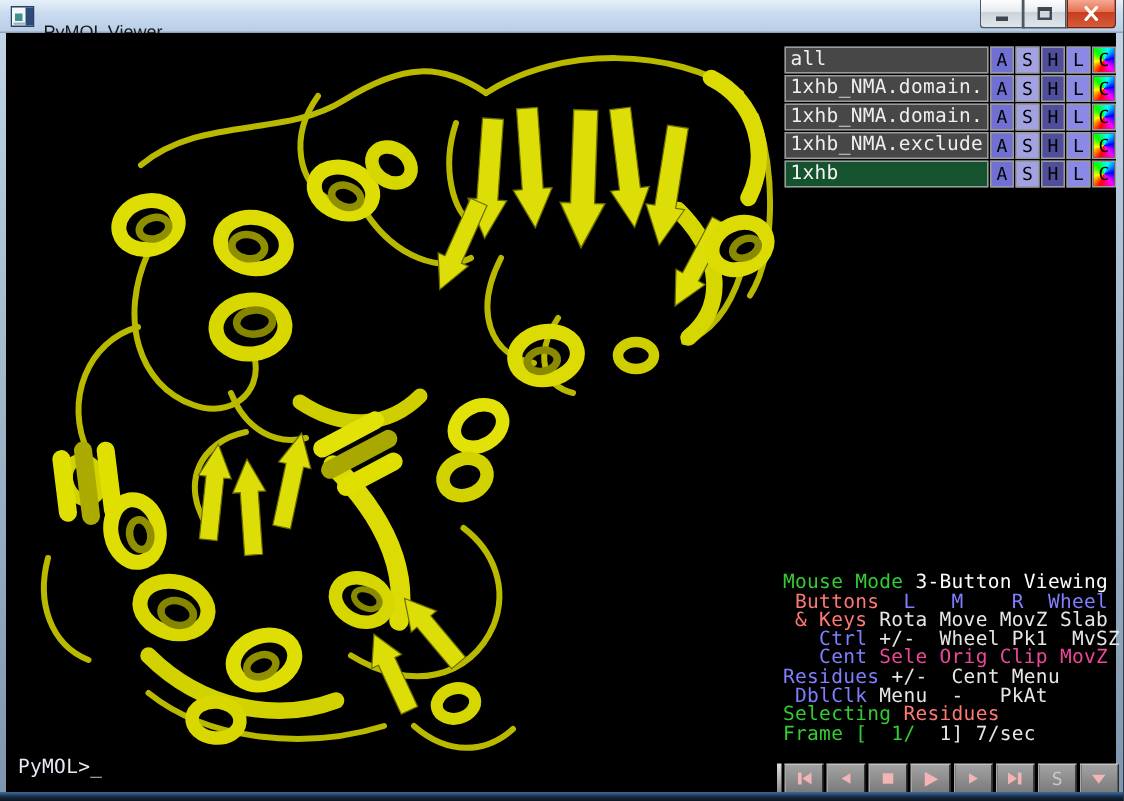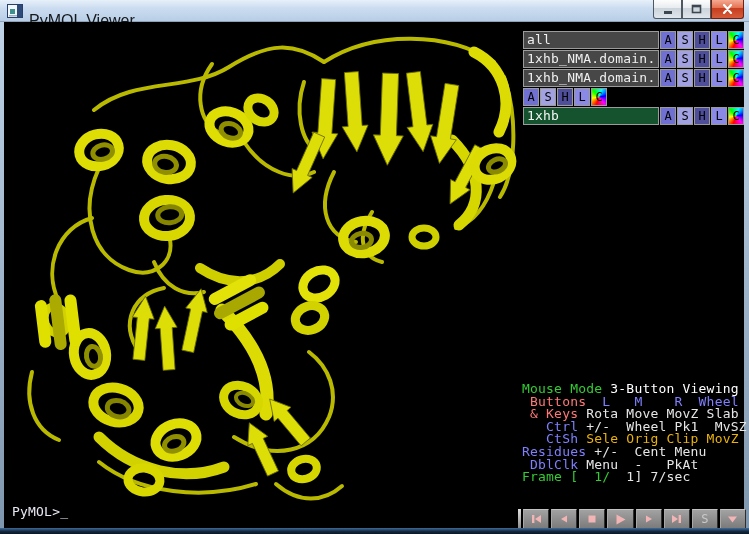--- a/index.html
+++ b/index.html
@@ -3,21 +3,21 @@
 <meta charset="utf-8">
 <style>
   html,body{margin:0;padding:0;background:#222;}
   *{box-sizing:border-box;user-select:none;}
   .window{position:relative;width:749px;height:534px;overflow:hidden;
     background:linear-gradient(to bottom,#c3d6ea,#7e96ad);
     font-family:"Liberation Sans",sans-serif;}
   .titlebar{position:absolute;top:0;left:0;right:0;height:22px;
     background:linear-gradient(#e7f0fa,#cbdcf0 40%,#b8cee6);
     border-bottom:1px solid #8fa2b8;display:flex;align-items:center;}
-  .titlebar .ttl{font-size:16px;color:#15181c;margin-left:6px;margin-top:20px;}
+  .titlebar .ttl{font-size:12px;color:#15181c;margin-left:6px;margin-top:20px;}
   .appicon{width:16px;height:16px;margin-left:7px;}
   .capgroup{position:absolute;top:0;right:5px;display:flex;}
   .cap{width:29px;height:19px;border:1px solid #4e5860;border-top:none;
     background:linear-gradient(#fdfdfd,#e7ebef 45%,#ccd4db 46%,#dfe5eb);
     display:flex;align-items:center;justify-content:center;}
   .cap.min{border-bottom-left-radius:3px;}
   .cap.cls{width:33px;border-color:#73200f;border-bottom-right-radius:3px;
     background:linear-gradient(#f4a992,#e4704f 45%,#c63d20 46%,#d65c38);}
   .content{position:absolute;left:4px;top:22px;width:740px;height:506px;background:#000;}
   .bottomborder{position:absolute;left:0;right:0;bottom:0;height:6px;
@@ -220,20 +220,21 @@
         </div>
         <div class="obj-row">
           <div class="obj-name">1xhb_NMA.domain.</div>
           <div class="obj-btn" style="background: rgb(112, 112, 210);">A</div>
           <div class="obj-btn" style="background: rgb(162, 162, 226);">S</div>
           <div class="obj-btn" style="background: rgb(78, 78, 154);">H</div>
           <div class="obj-btn" style="background: rgb(138, 138, 230);">L</div>
           <div class="obj-btn rainbow">C</div>
         </div>
         <div class="obj-row">
+          <div class="obj-name">1xhb_NMA.exclude</div>
           <div class="obj-btn" style="background: rgb(112, 112, 210);">A</div>
           <div class="obj-btn" style="background: rgb(162, 162, 226);">S</div>
           <div class="obj-btn" style="background: rgb(78, 78, 154);">H</div>
           <div class="obj-btn" style="background: rgb(138, 138, 230);">L</div>
           <div class="obj-btn rainbow">C</div>
         </div>
         <div class="obj-row">
           <div class="obj-name hl">1xhb</div>
           <div class="obj-btn" style="background: rgb(112, 112, 210);">A</div>
           <div class="obj-btn" style="background: rgb(162, 162, 226);">S</div>
@@ -241,23 +242,24 @@
           <div class="obj-btn" style="background: rgb(138, 138, 230);">L</div>
           <div class="obj-btn rainbow">C</div>
         </div>
       </div>
 
     <div class="mousepanel" id="mouse-panel">
         <div class="mline"><span style="color: rgb(51, 204, 51);">Mouse Mode </span><span style="color: #ffffff;">3-Button Viewing</span></div>
         <div class="mline"><span style="color: rgb(255, 120, 120);"> Buttons</span><span style="color: rgb(127, 127, 255);">  L   M    R  Wheel</span></div>
         <div class="mline"><span style="color: rgb(255, 120, 120);"> &amp; Keys </span><span style="color: rgb(230, 230, 230);">Rota Move MovZ Slab</span></div>
         <div class="mline"><span style="color: rgb(127, 127, 255);">   Ctrl </span><span style="color: rgb(230, 230, 230);">+/-  Wheel Pk1  MvSZ</span></div>
-        <div class="mline"><span style="color: rgb(127, 127, 255);">   CtSh </span><span style="color: #eab308;">Sele Orig Clip MovZ</span></div>
+        <div class="mline"><span style="color: rgb(127, 127, 255);">   Cent </span><span style="color: #ec4899;">Sele Orig Clip MovZ</span></div>
         <div class="mline"><span style="color: rgb(127, 127, 255);">Residues </span><span style="color: rgb(230, 230, 230);">+/-  Cent Menu</span></div>
         <div class="mline"><span style="color: rgb(127, 127, 255);"> DblClk </span><span style="color: rgb(230, 230, 230);">Menu  -   PkAt</span></div>
+        <div class="mline"><span style="color: rgb(51, 204, 51);">Selecting </span><span style="color: rgb(255, 120, 120);">Residues</span></div>
         <div class="mline"><span style="color: rgb(51, 204, 51);">Frame [  1/</span><span style="color: rgb(230, 230, 230);">  1] 7/sec</span></div>
       </div>
 
     <div class="vcr">
       <div class="vcr-sep"></div>
       <button class="vbtn">
         <svg width="12" height="12" viewBox="0 0 12 12" fill="#f2b4b4">
             <path d="M2,2 h2.4 v8 h-2.4 z M11,2 L5,6 L11,10 z"></path>
           </svg>
       </button>

